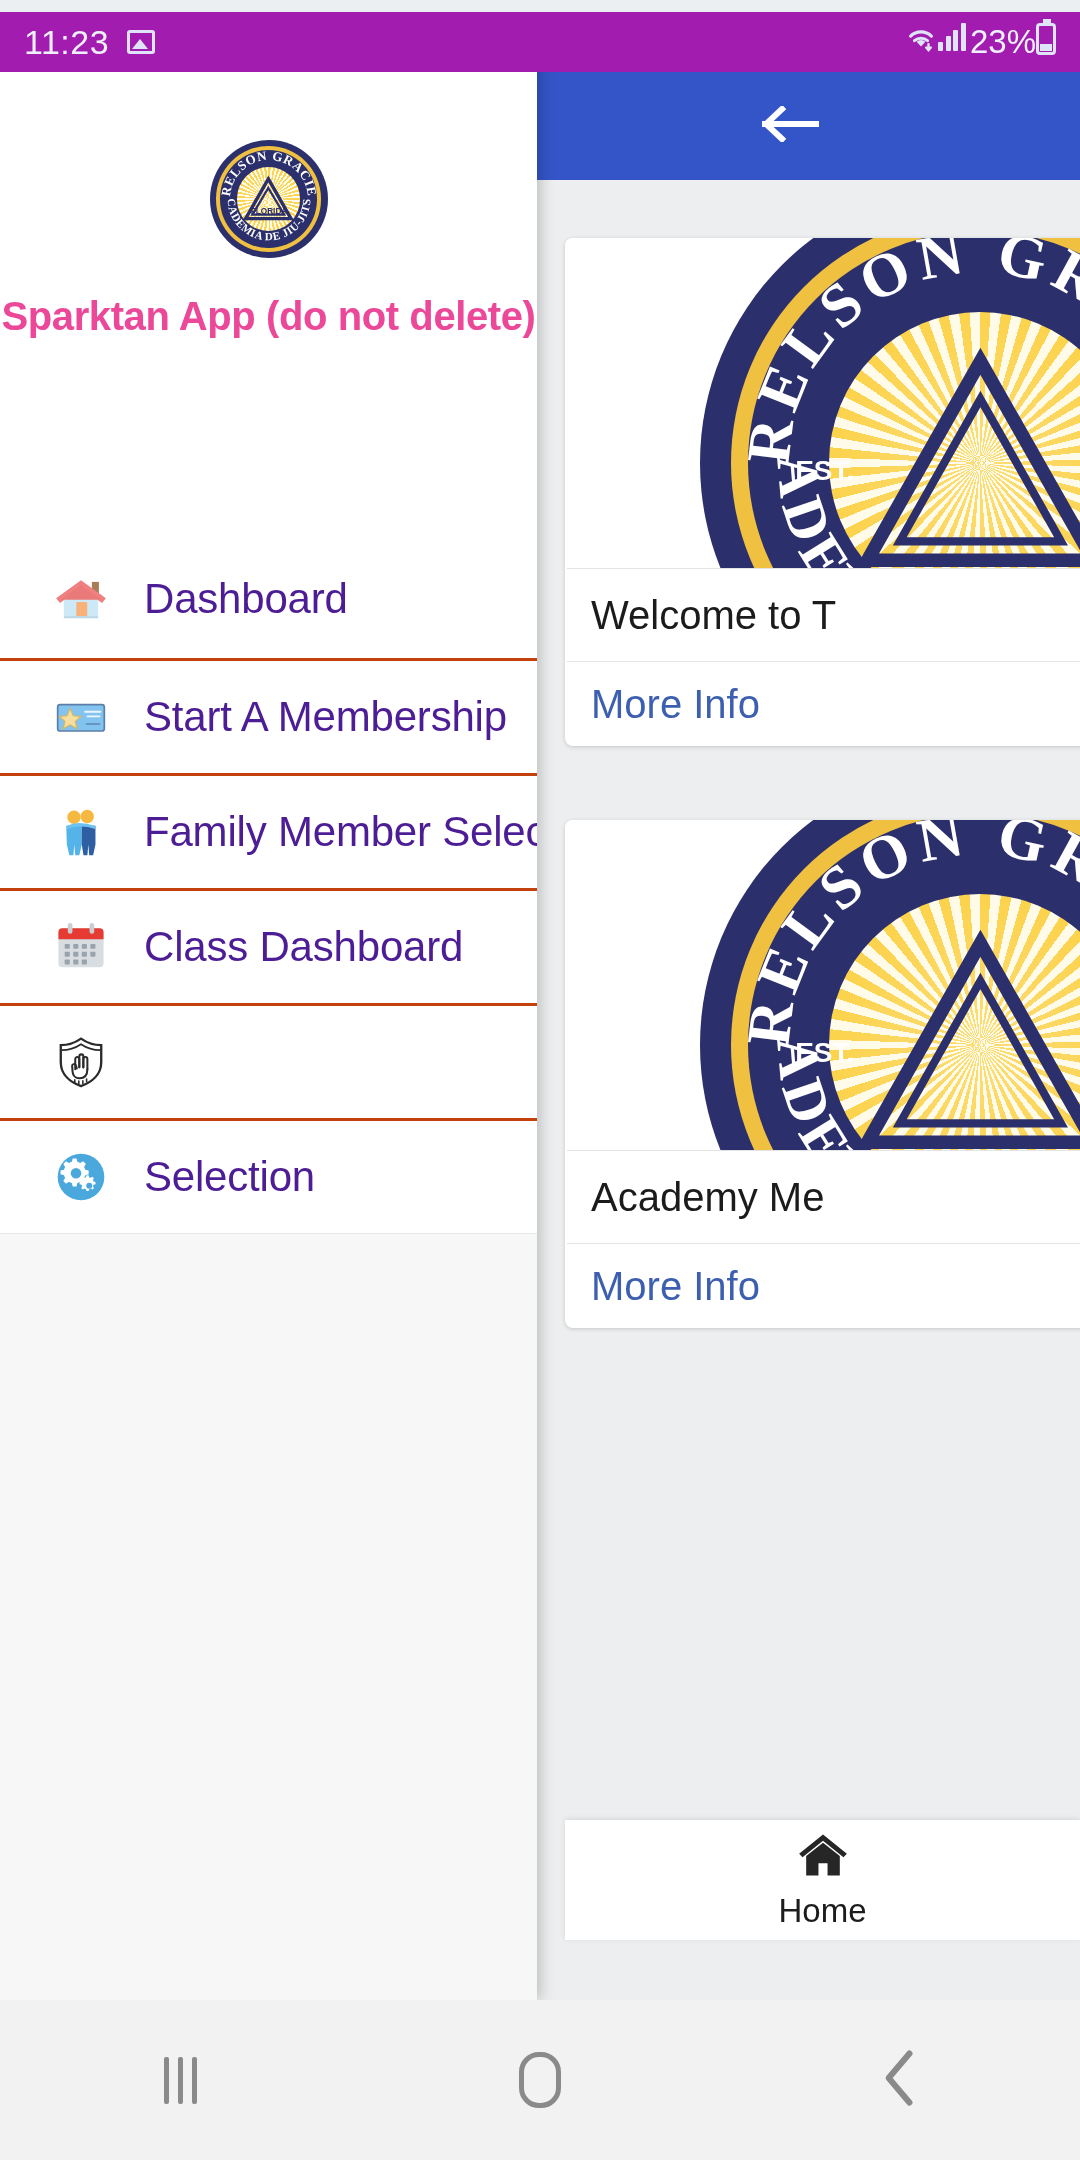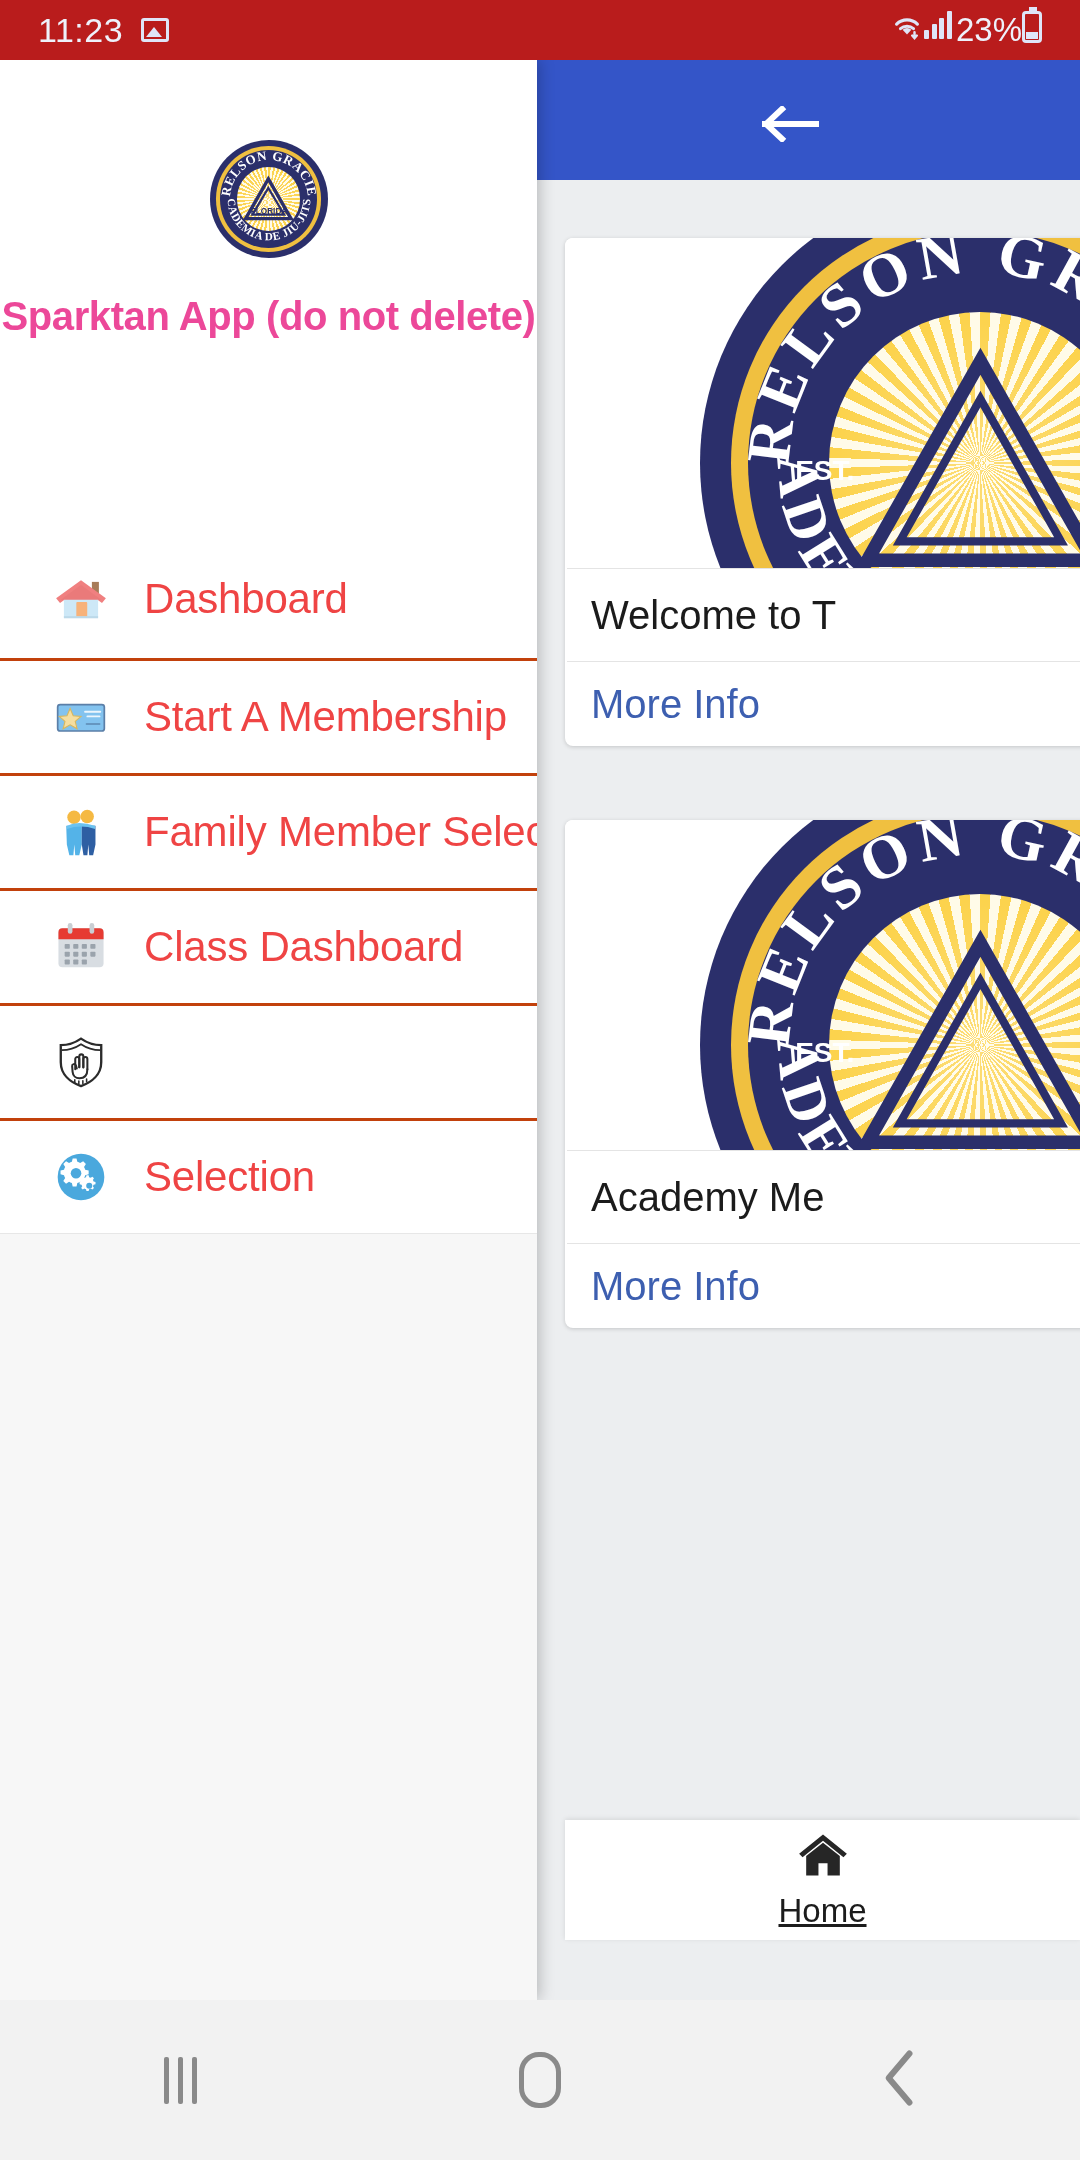--- a/index.html
+++ b/index.html
@@ -6,24 +6,24 @@
   html, body {
     width:1080px; height:2160px;
     font-family:"Liberation Sans", sans-serif;
     background:#ffffff;
     overflow:hidden;
   }
   #screen { position:relative; width:1080px; height:2160px; overflow:hidden; background:#eceff1; }
 
   
   #status-bar {
-    position:absolute; top:0; left:0; width:1080px; height:60px;
-    background:#b91c1c; color:#ffffff;
+    position:absolute; top:12px; left:0; width:1080px; height:60px;
+    background:#a21caf; color:#ffffff;
     display:flex; align-items:center; justify-content:space-between;
-    padding:0 38px;
+    padding:0 24px;
   }
   #status-left { display:flex; align-items:center; gap:18px; }
   .status-time { font-size:34px; font-weight:400; letter-spacing:0.5px; color:#eef1fb; }
   .img-icon { width:28px; height:24px; border:3px solid #dfe5f8; border-radius:3px; position:relative; }
   .img-icon::after {
     content:""; position:absolute; left:2px; bottom:2px;
     border-left:8px solid transparent; border-right:8px solid transparent;
     border-bottom:10px solid #dfe5f8;
   }
   #status-right { display:flex; }
@@ -77,21 +77,21 @@
       background:radial-gradient(circle, rgba(255,255,255,0.25) 0%, rgba(255,255,255,0) 70%); }
   .badge .tri { position:absolute; inset:26%; }
 
   
   #bottom-bar {
     position:absolute; left:565px; top:1820px; width:515px; height:120px;
     background:#ffffff; box-shadow:0 -1px 5px rgba(0,0,0,0.10);
     display:flex; align-items:center; justify-content:center;
   }
   .tab-item { display:flex; flex-direction:column; align-items:center; gap:8px; }
-  .tab-label { font-size:33px; color:#1c1c1c;text-decoration:underline; }
+  .tab-label { font-size:33px; color:#1c1c1c; }
 
   
   #drawer {
     position:absolute; top:60px; left:0; width:537px; height:1940px;
     background:#f7f7f7;
     box-shadow:3px 0 14px rgba(0,0,0,0.22);
     overflow:hidden;
   }
   #drawer-header {
     background:#ffffff; height:480px; position:relative;
@@ -106,21 +106,21 @@
   .drawer-item {
     height:115px; display:flex; align-items:center;
     border-top:3px solid #c2410c; background:#ffffff; padding-left:50px;
   }
   .drawer-item:first-child { border-top:none; height:118px; }
   .drawer-icon {
     width:62px; height:62px; flex:0 0 62px;
     display:flex; align-items:center; justify-content:center;
   }
   .drawer-label {
-    margin-left:32px; font-size:42px; color:#ef4444;
+    margin-left:32px; font-size:42px; color:#4c1d95;
     white-space:nowrap; letter-spacing:-0.2px;
   }
   #drawer-filler { background:#f7f7f7; height:580px; border-top:1px solid #e7e7e7; }
 
   
   #nav-bar {
     position:absolute; bottom:0; left:0; width:1080px; height:160px;
     background:#f2f2f2; display:flex; align-items:center; justify-content:space-around;
   }
   .nav-btn { width:120px; height:120px; display:flex; align-items:center; justify-content:center; }

